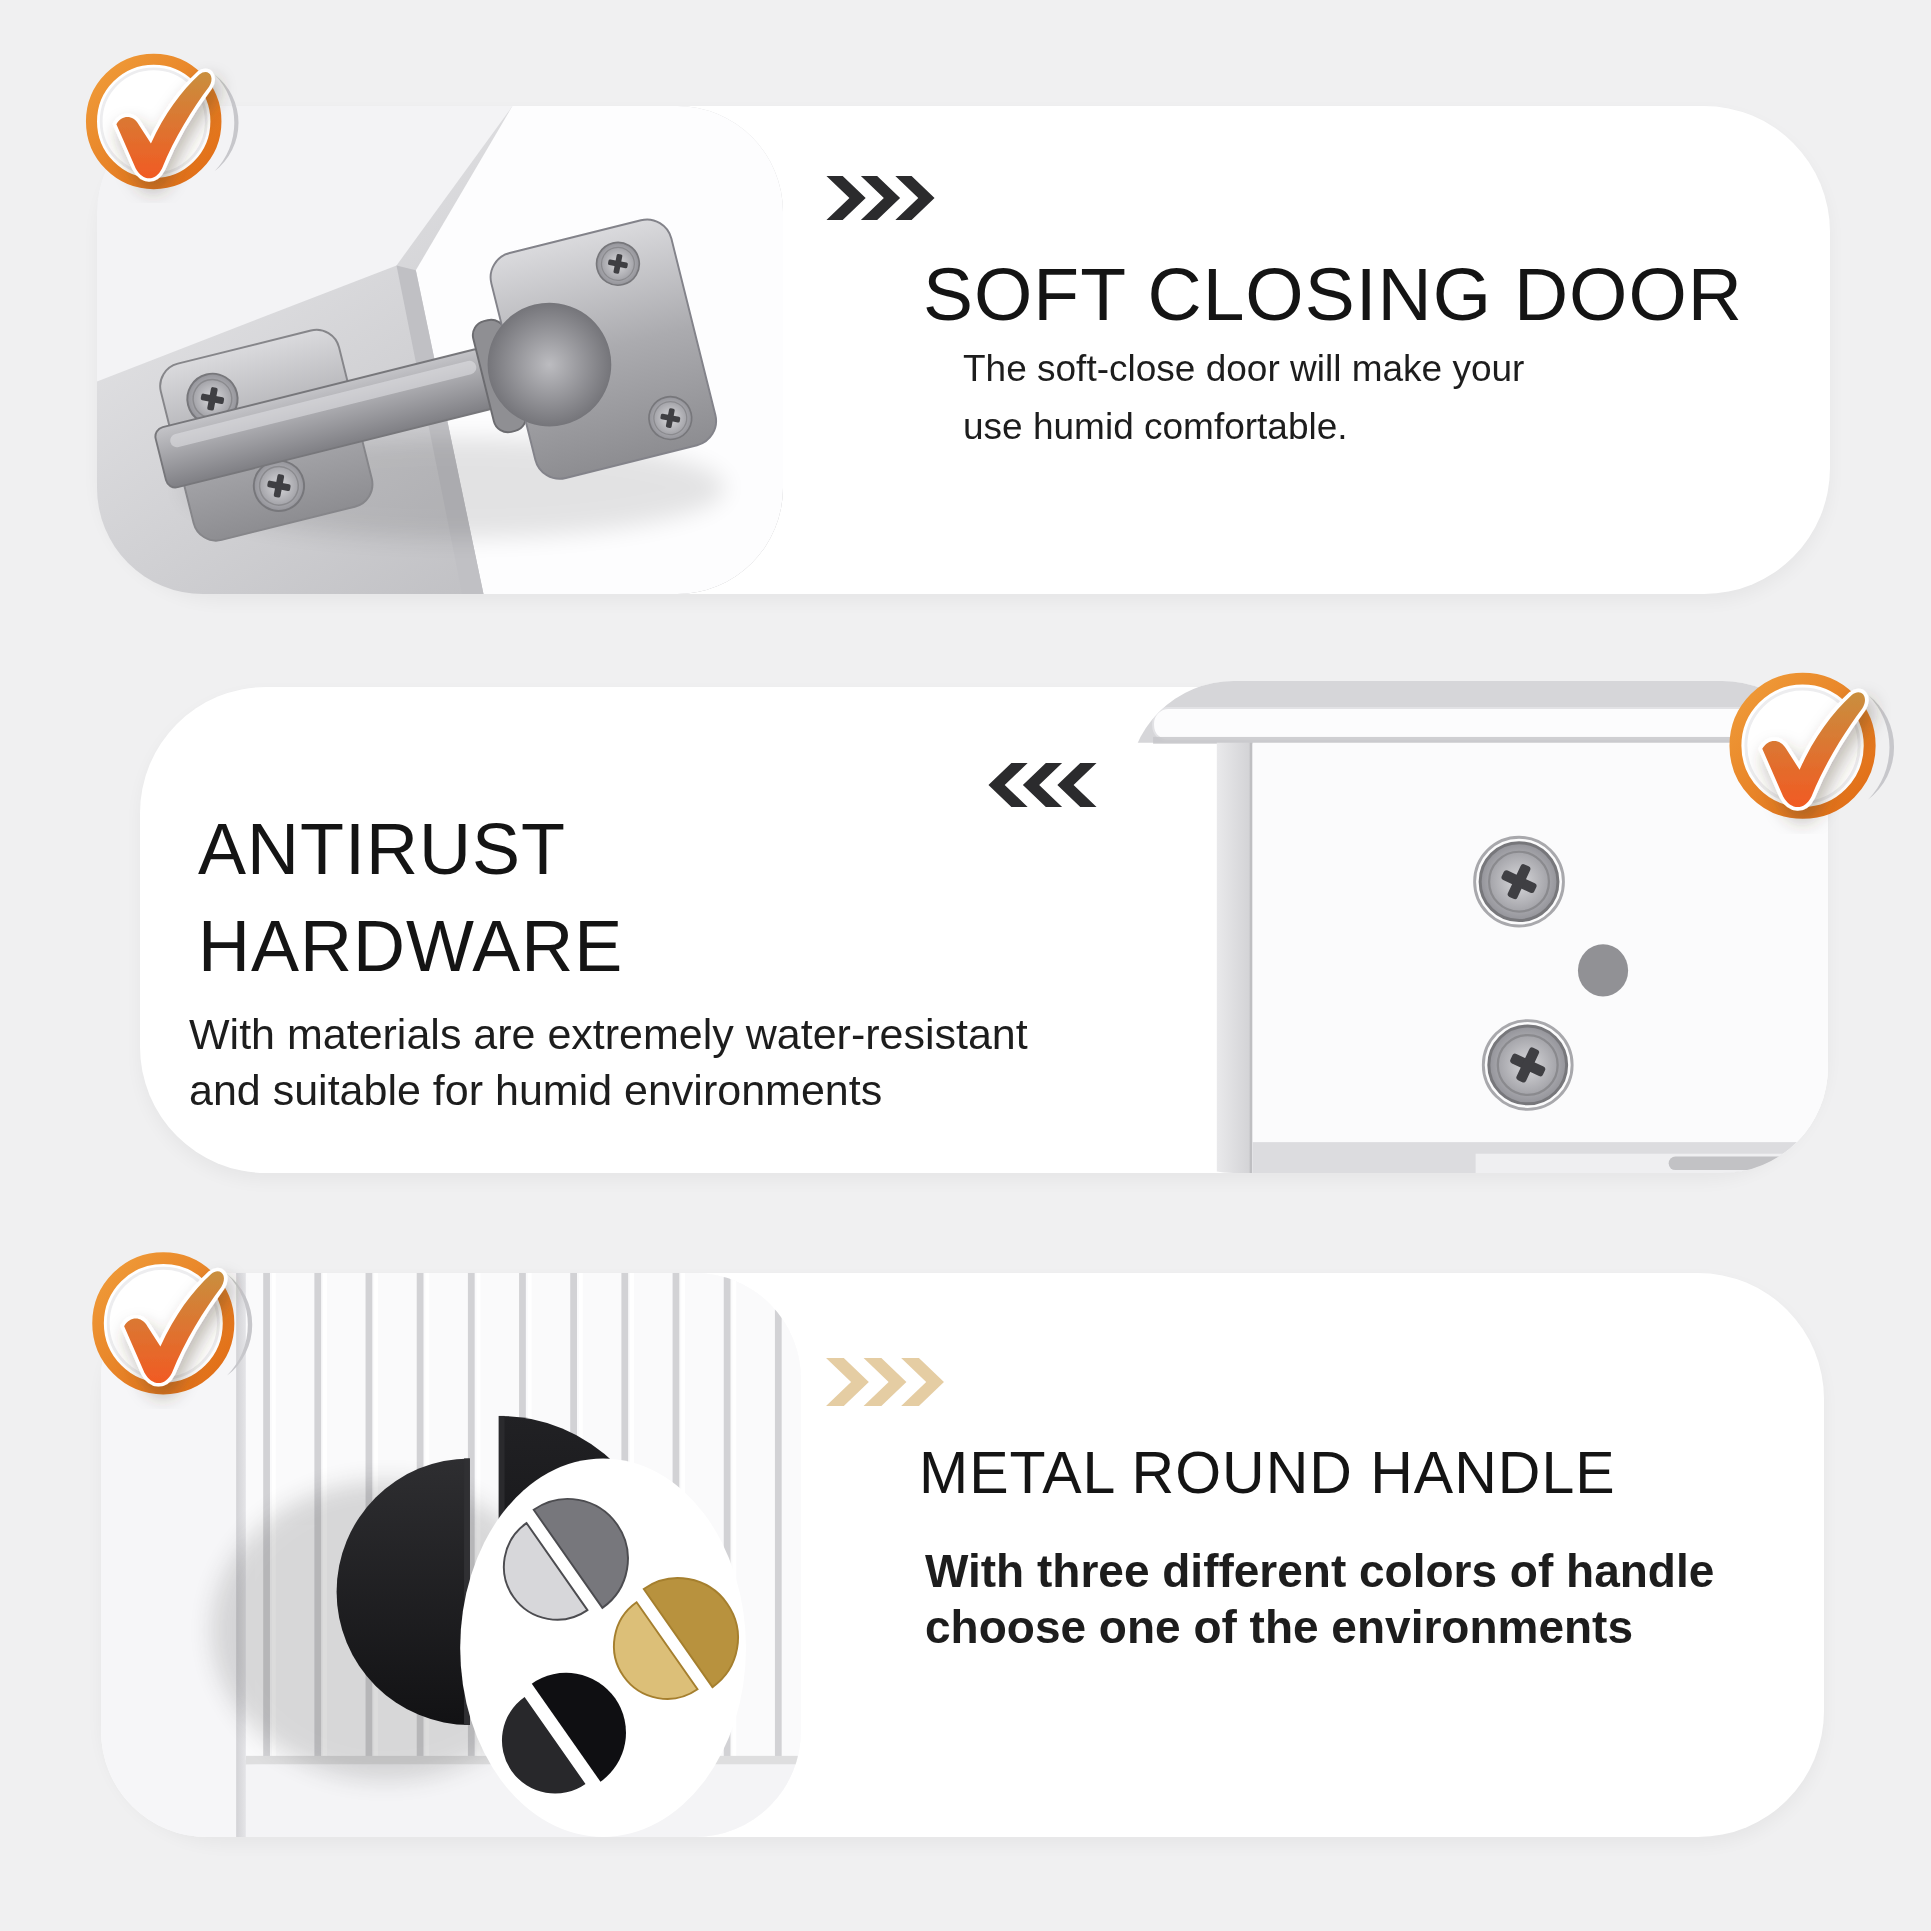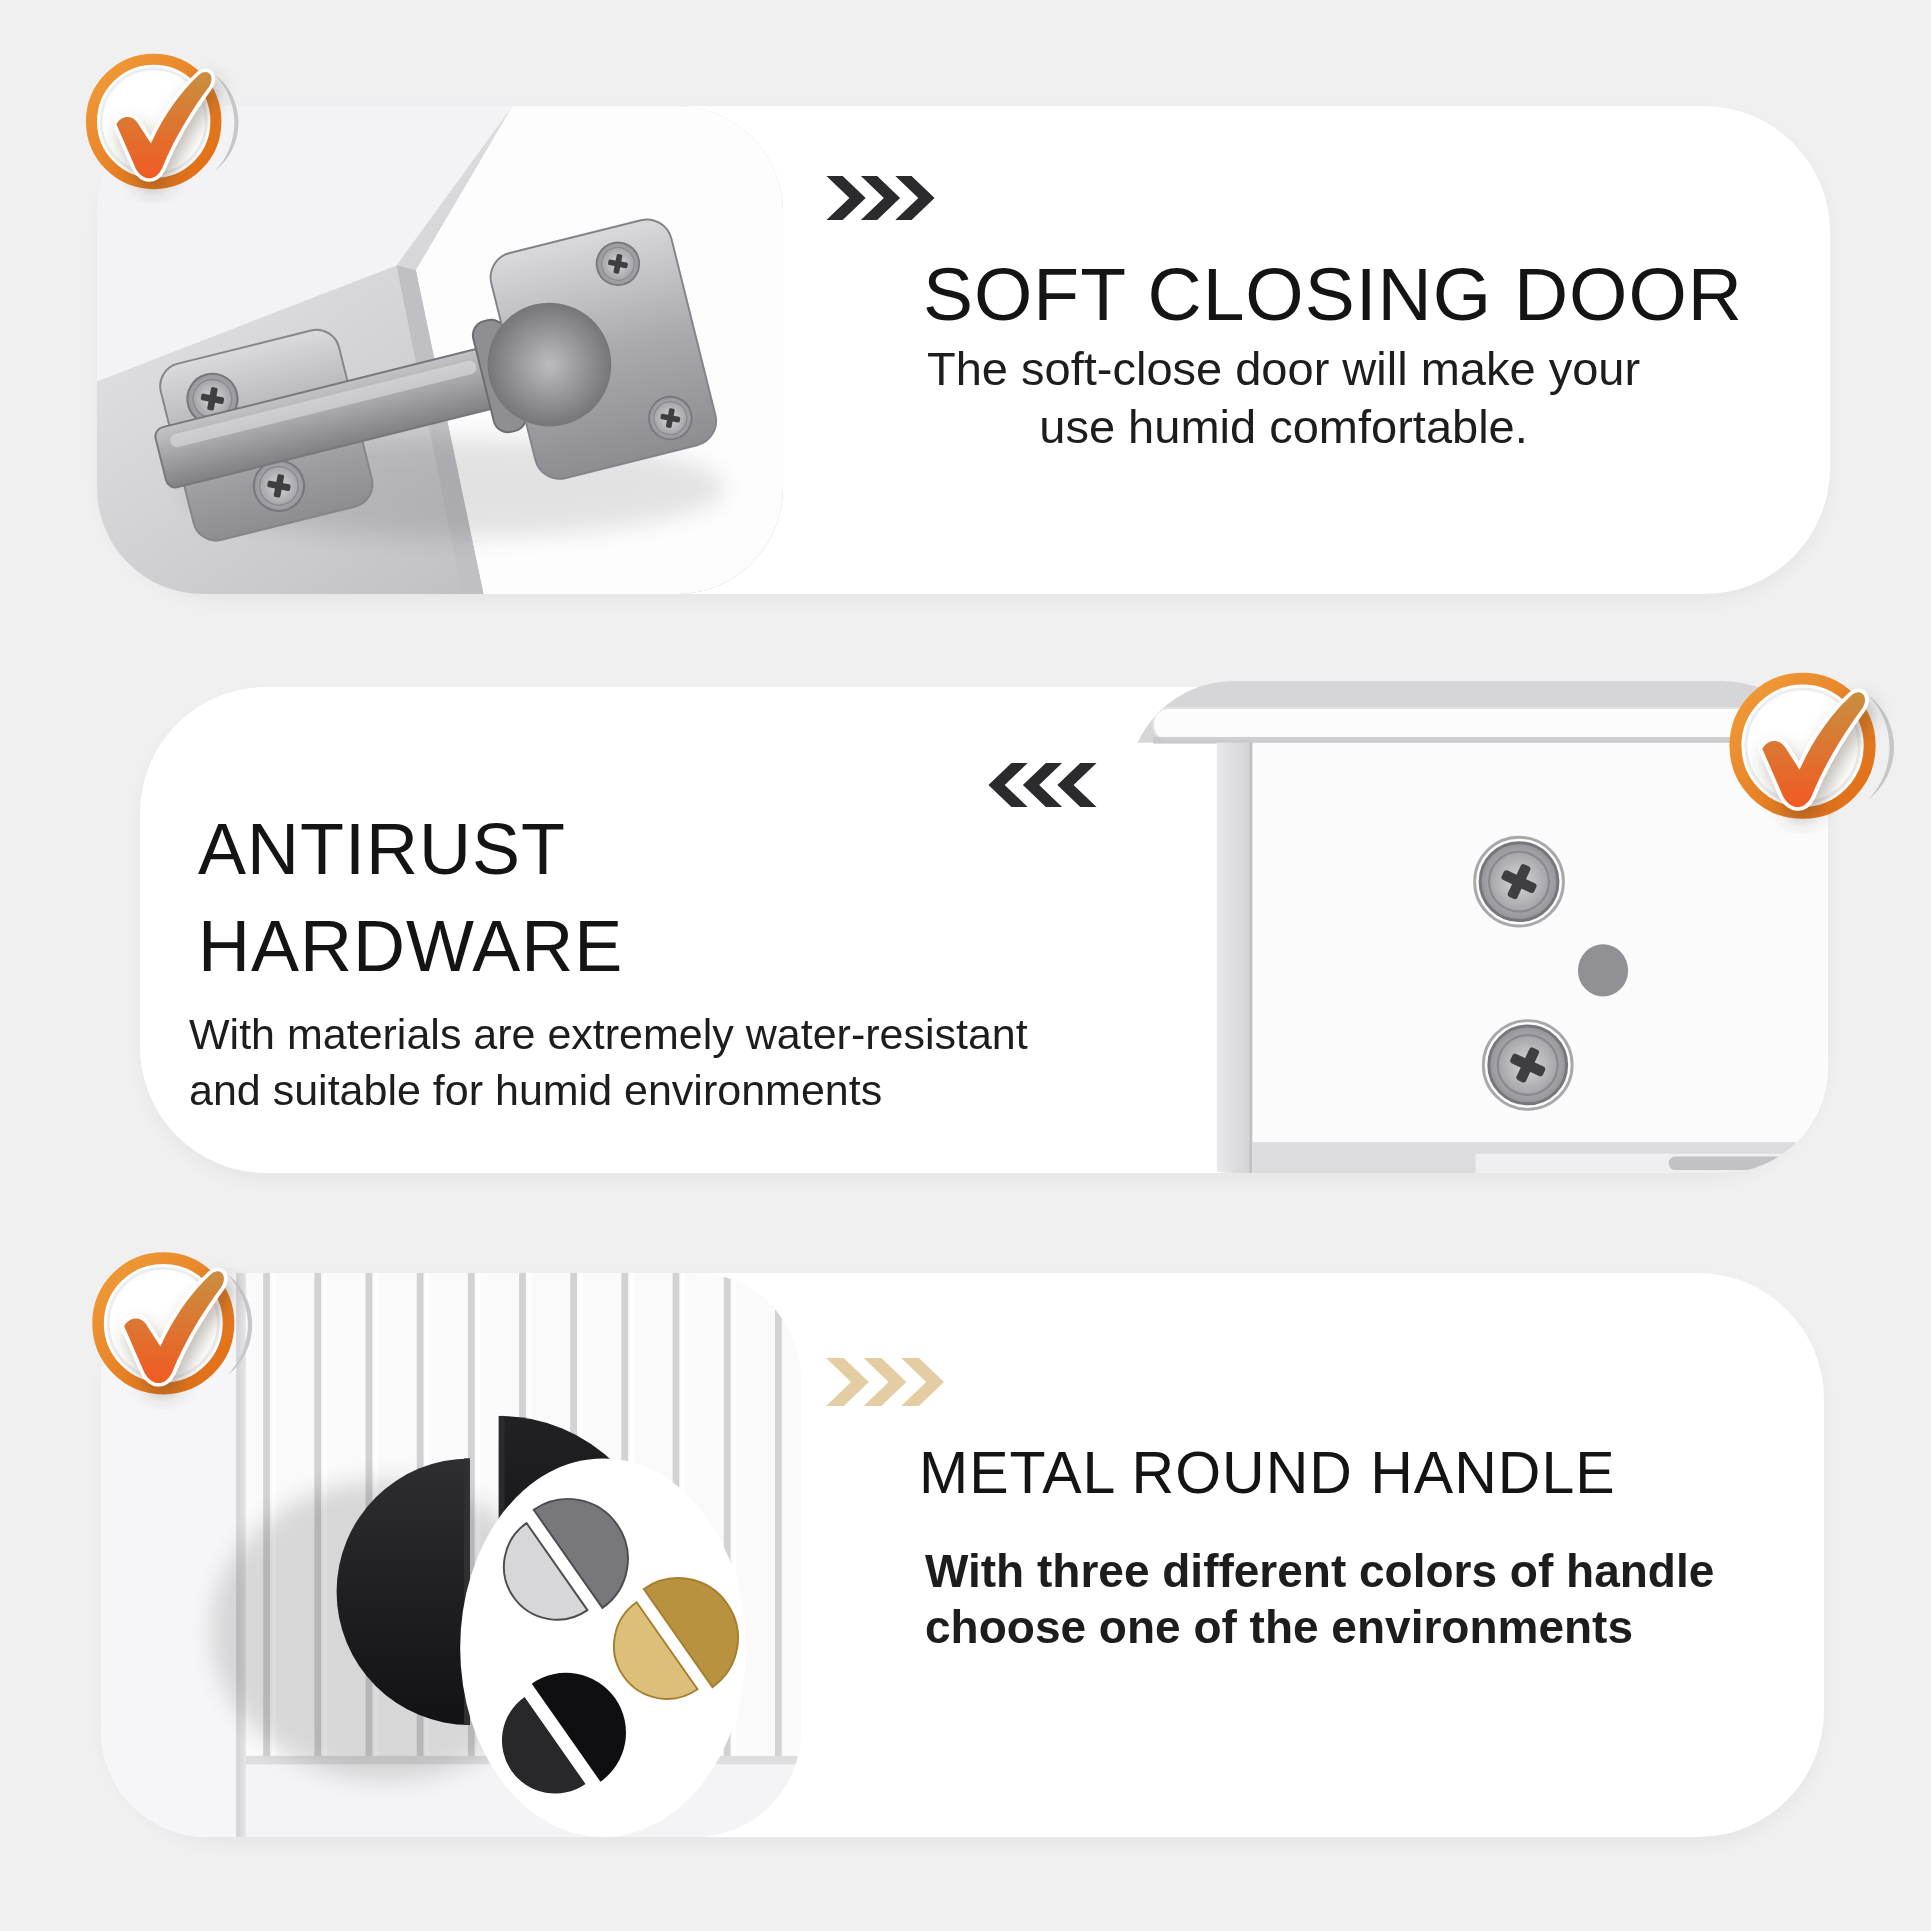--- a/index.html
+++ b/index.html
@@ -26,21 +26,21 @@
   #chev1{left:826px;top:176px;width:109px;height:44px;}
   #chev2{left:988px;top:763px;width:109px;height:44px;}
   #chev3{left:826px;top:1358px;width:118px;height:48px;}
 
   .title{position:absolute;color:#141414;font-weight:400;letter-spacing:1px;white-space:nowrap;}
   #title1{left:923px;top:237px;font-size:75px;line-height:1.1;margin-top:16px;}
   #title2{left:198px;top:801px;font-size:72px;line-height:97px;}
   #title3{left:919px;top:1441px;font-size:59px;line-height:1.1;}
 
   .body-text{position:absolute;color:#1d1d1d;font-weight:400;white-space:nowrap;}
-  #body1{left:927px;top:340px;font-size:47px;line-height:58px;text-align:center;}
+  #body1{left:963px;top:340px;font-size:37px;line-height:58px;}
   #body2{left:189px;top:1006px;font-size:43px;line-height:56px;}
   #body3{left:925px;top:1543px;font-size:46px;line-height:56px;font-weight:700;}
 </style>
 </head>
 <body>
 
 <div id="canvas">
 
   <svg width="0" height="0" style="position:absolute" aria-hidden="true">
     <defs>

